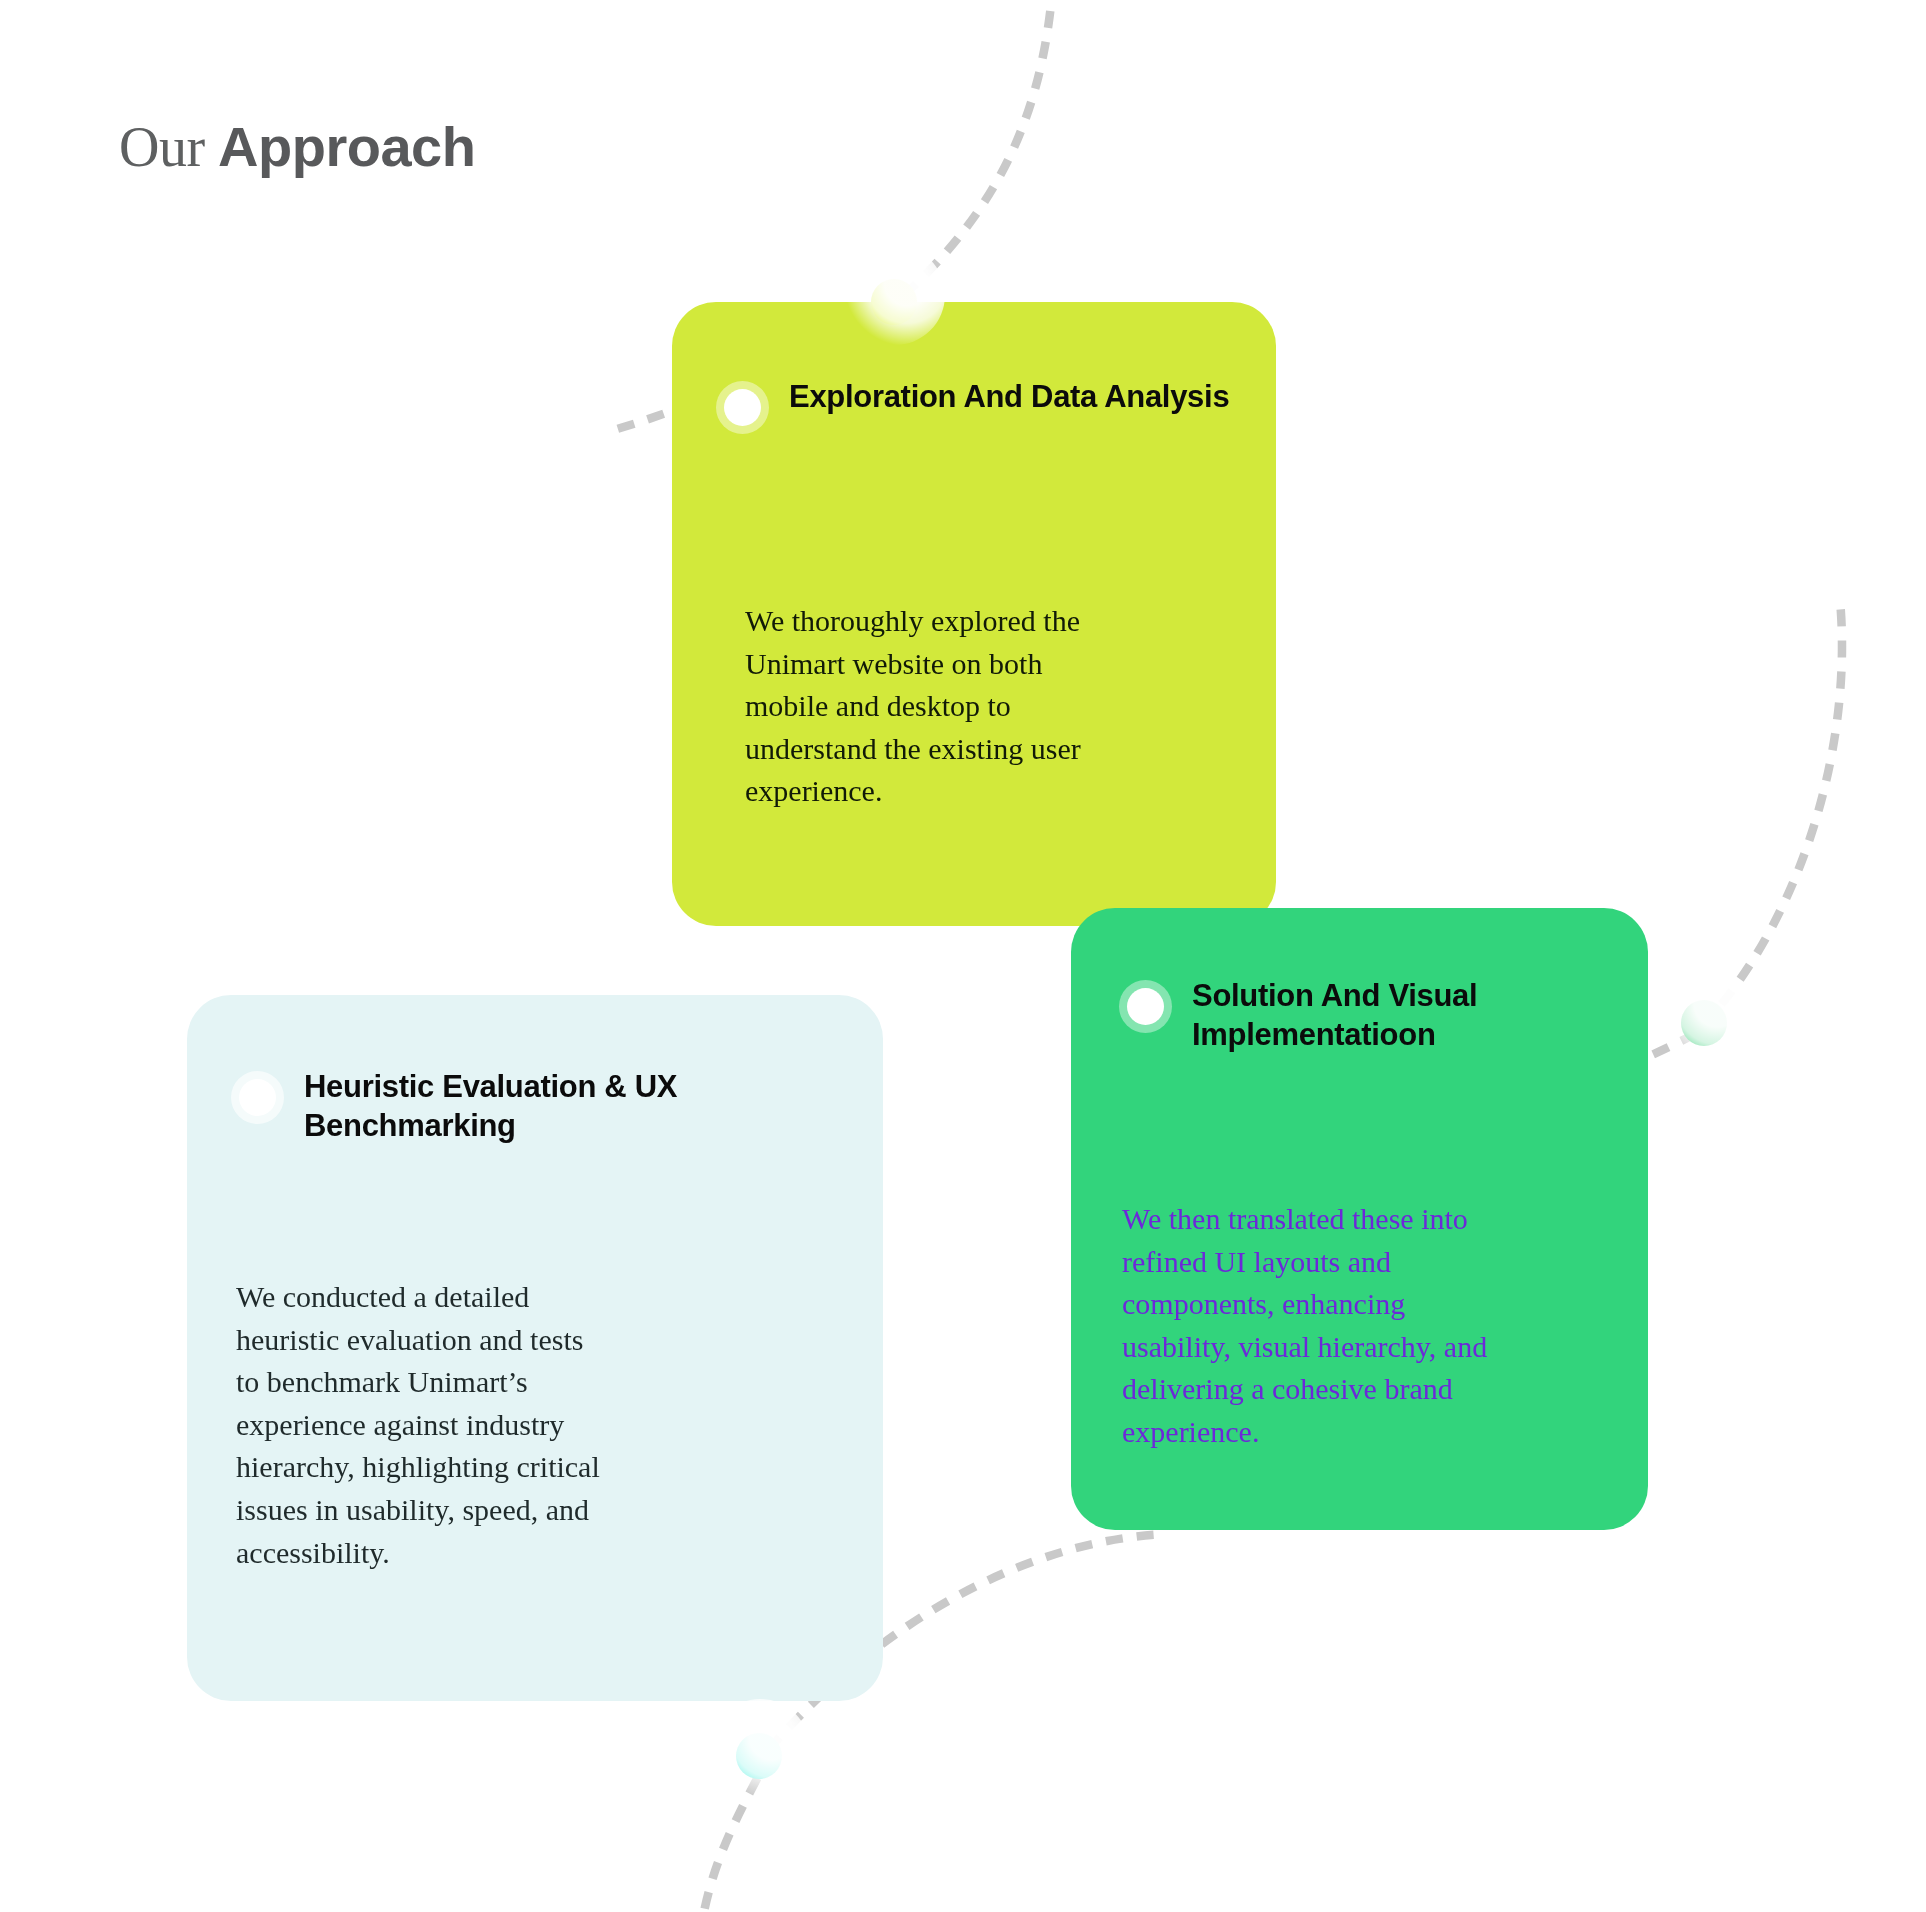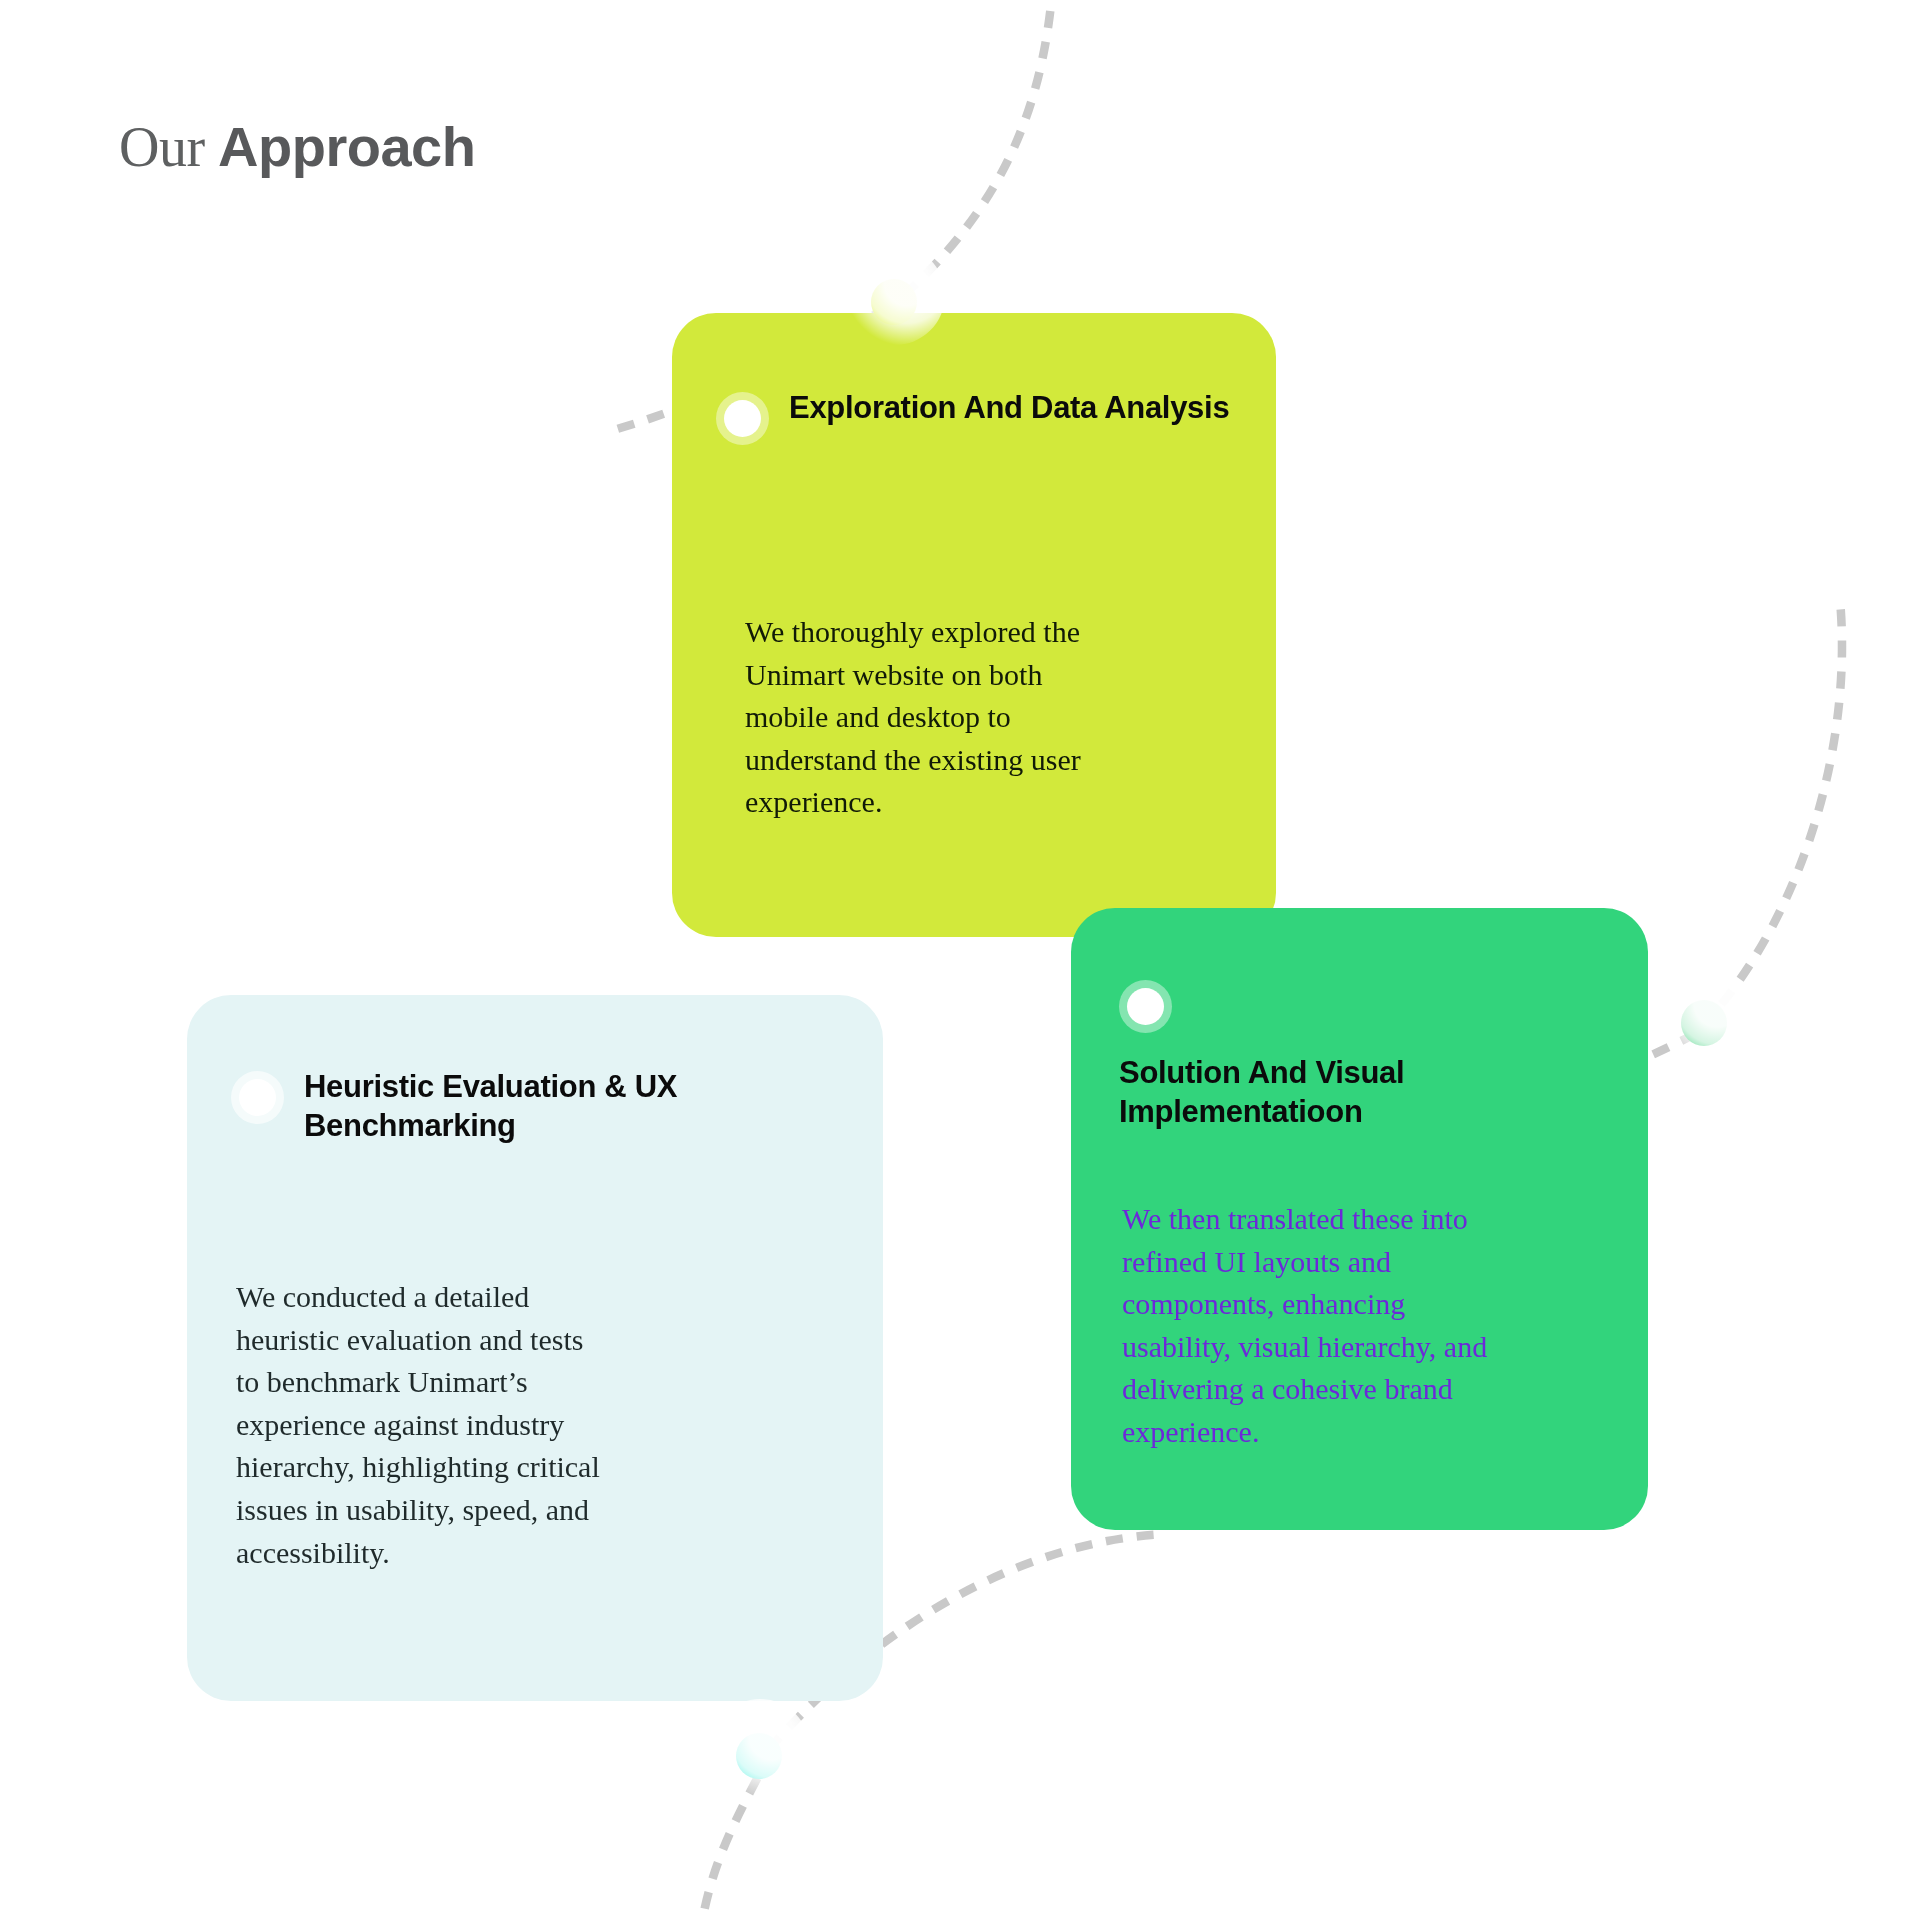--- a/index.html
+++ b/index.html
@@ -68,42 +68,42 @@
     font-size:30px;
     font-weight:400;
     line-height:1.42;
     color:#14251c;
     white-space:pre-line;
     font-family:Liberation Serif, serif;
   }
 
   
   #card-exploration{
-    left:672px;top:313px;width:604px;height:624px;
+    left:672px;top:302px;width:604px;height:624px;
     background:#d2e93b;
   }
   #card-exploration .card-head{left:44px;top:75px;}
   #card-exploration .bullet-ring{background:rgba(255,255,255,0.42);}
   #card-exploration .card-body{left:73px;top:298px;width:451px;color:#111a07;}
 
   
   #card-heuristic{
     left:187px;top:995px;width:696px;height:706px;
     background:#e4f4f5;
   }
   #card-heuristic .card-head{left:44px;top:72px;}
   #card-heuristic .bullet-ring{background:rgba(255,255,255,0.62);}
   #card-heuristic .card-body{left:49px;top:281px;width:482px;color:#1f2a2b;}
 
   
   #card-solution{
     left:1071px;top:908px;width:577px;height:622px;
     background:#32d47c;
   }
-  #card-solution .card-head{left:48px;top:68px;flex-direction:column;}
+  #card-solution .card-head{left:48px;top:68px;}
   #card-solution .bullet-ring{background:rgba(255,255,255,0.40);}
   #card-solution .card-body{left:51px;top:290px;width:482px;color:#6d28d9;}
 
   
   .glow{
     position:absolute;
     width:46px;height:46px;
     border-radius:50%;
   }
   .glow::after{

